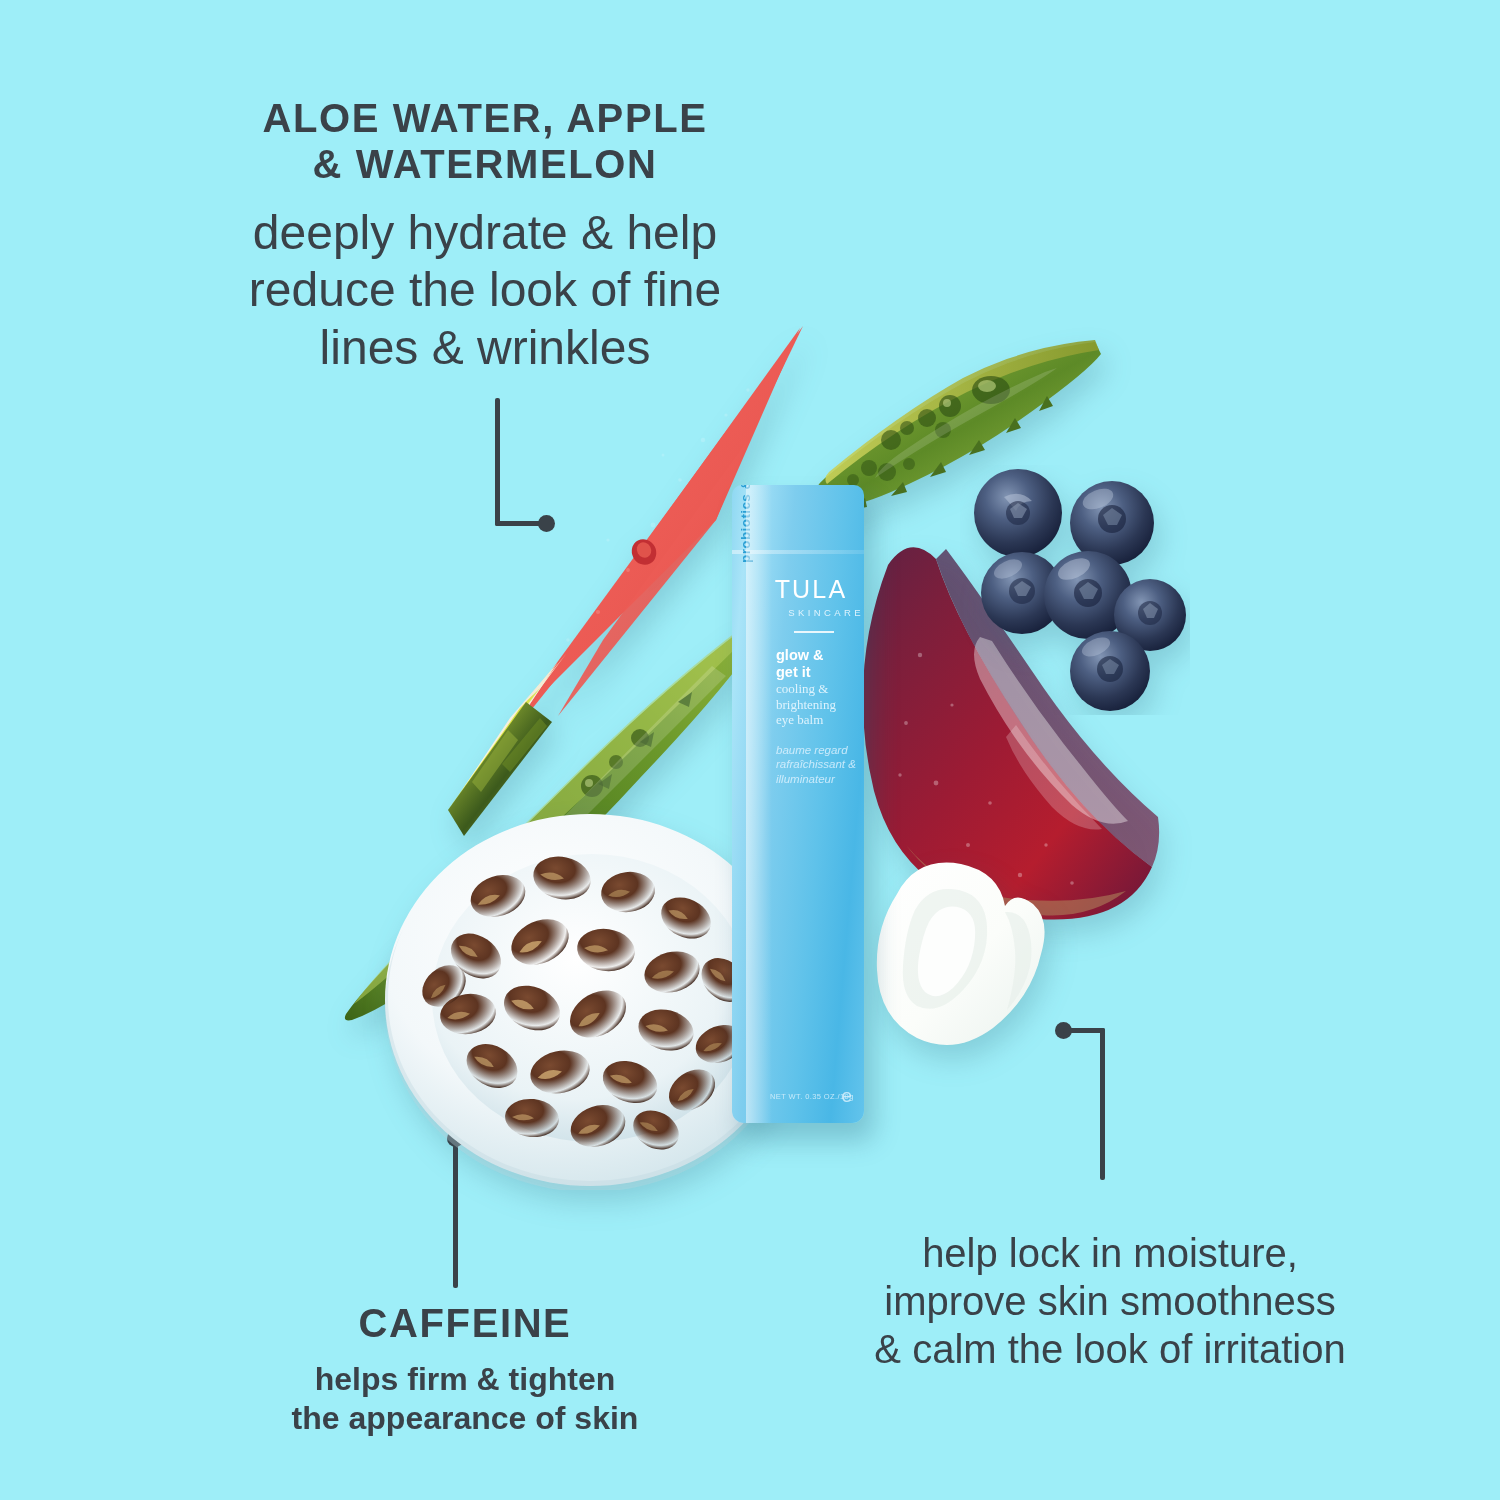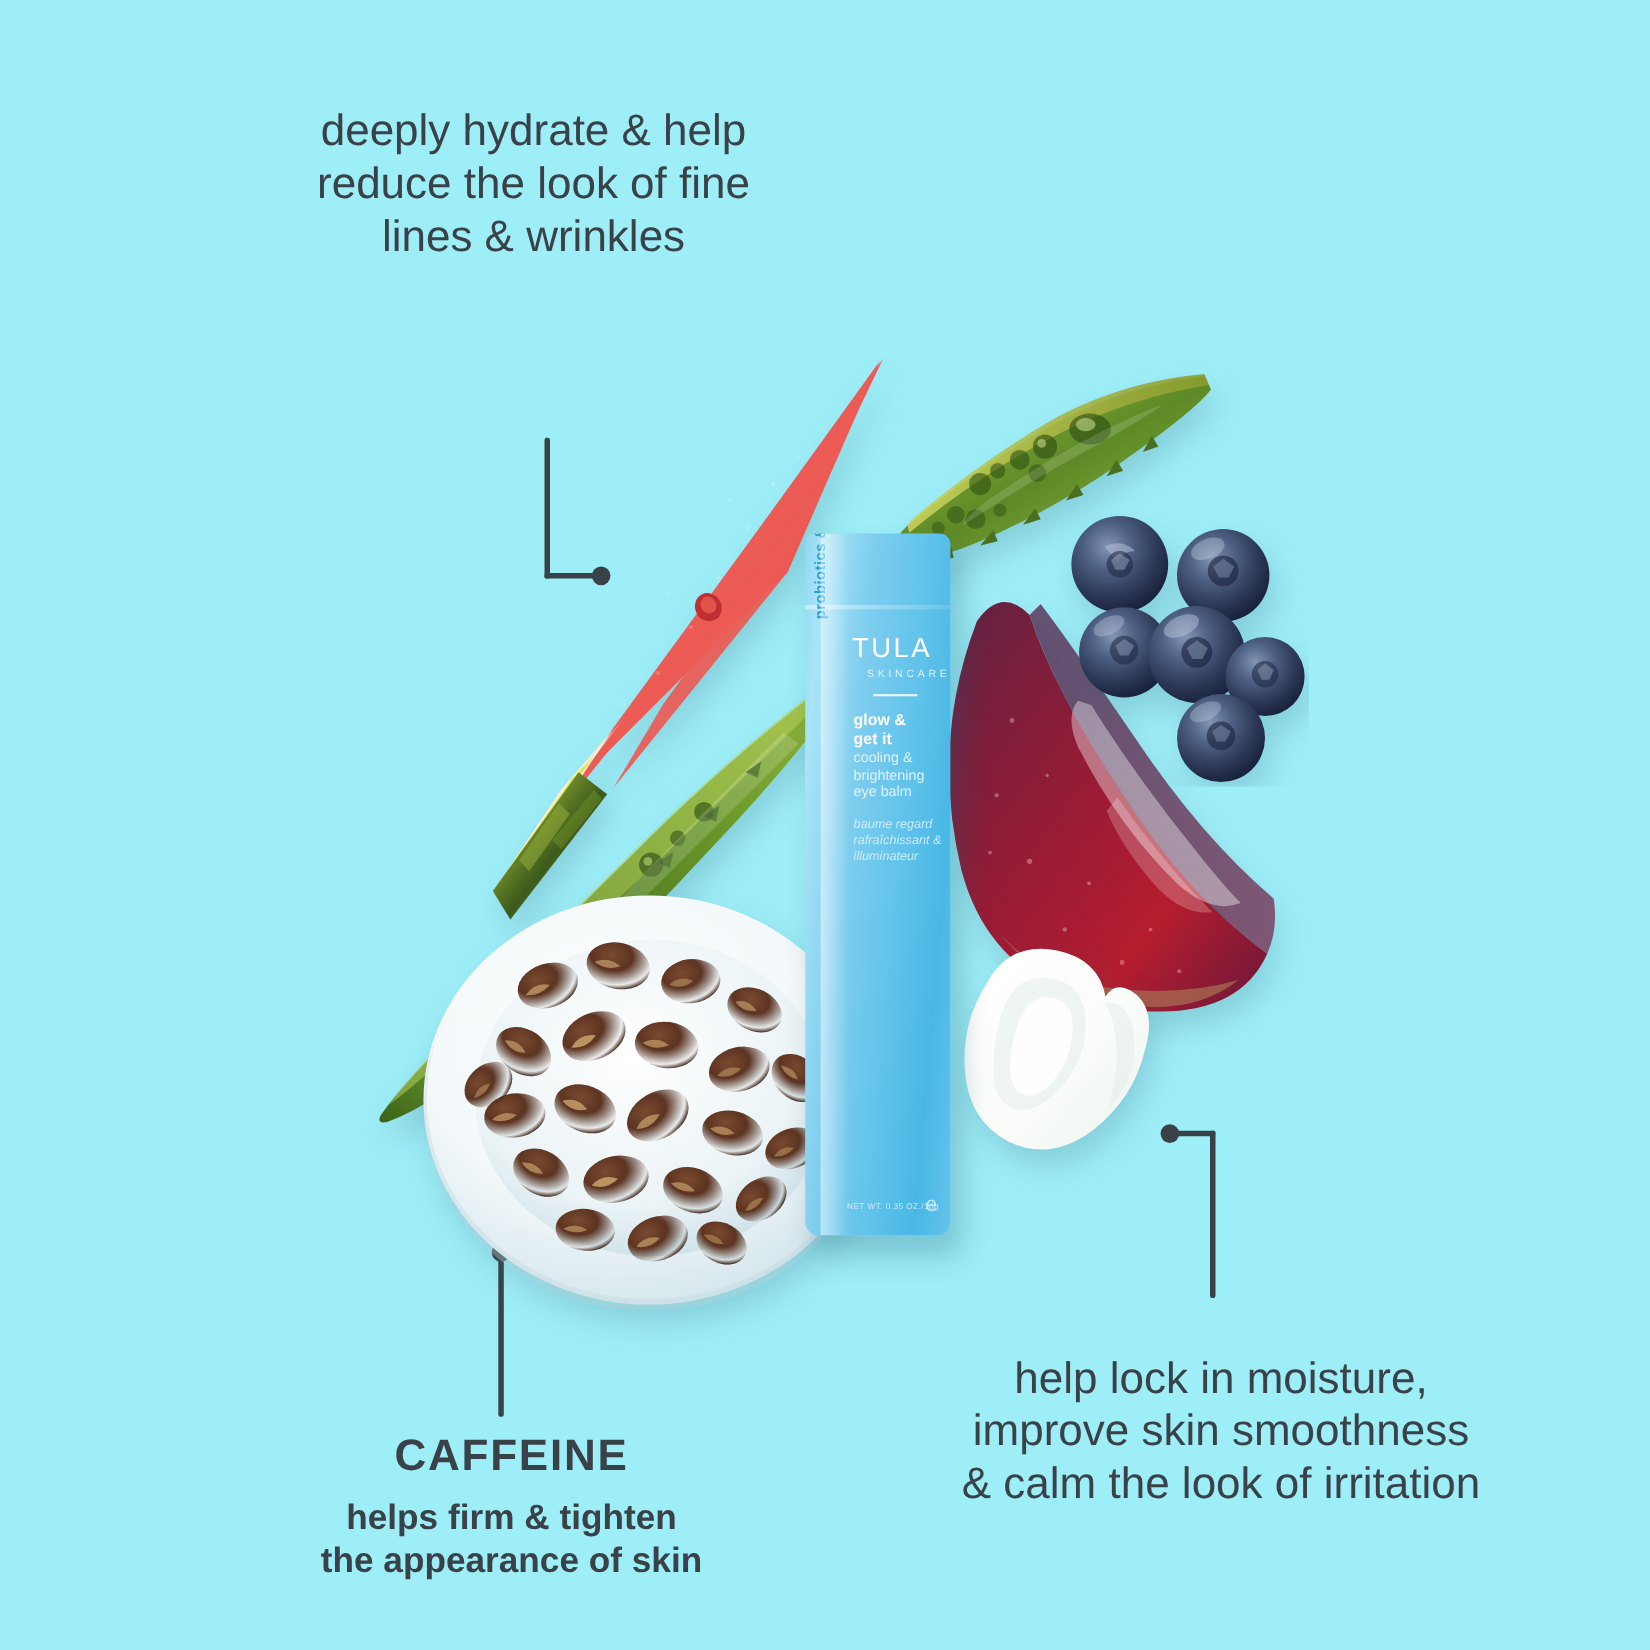--- a/index.html
+++ b/index.html
@@ -25,21 +25,21 @@
     white-space:pre-line;
   }
   .callout .bd{
     font-weight:400;
     line-height:1.2;
     white-space:pre-line;
   }
 
   #callout-aloe{left:185px;top:95px;width:600px;}
   #callout-aloe .hd{font-size:40px;}
-  #callout-aloe .bd{font-size:40px;}
+  #callout-aloe .bd{font-size:48px;margin-top:16px;}
 
   #callout-caffeine{left:195px;top:1300px;width:540px;}
   #callout-caffeine .hd{font-size:40px;text-align:center;}
   #callout-caffeine .bd{font-size:32px;margin-top:14px;font-weight:bold;}
 
   #callout-probiotic{left:810px;top:1215px;width:600px;}
   #callout-probiotic .hd{font-size:40px;}
   #callout-probiotic .bd{font-size:40px;margin-top:14px;}
 
   
@@ -122,21 +122,21 @@
     background:rgba(255,255,255,.85);
   }
   .tube-name{
     position:absolute;left:0;right:0;top:162px;
     color:#ffffff;font-size:14.5px;font-weight:bold;line-height:1.16;
     padding-left:44px;white-space:pre-line;
   }
   .tube-desc{
     position:absolute;left:0;right:0;top:196px;
     color:#eaf8ff;font-size:13px;line-height:1.2;
-    padding-left:44px;white-space:pre-line;opacity:.9;
+    padding-left:44px;white-space:pre-line;opacity:.9;font-family:Liberation Serif, serif;
   }
   .tube-fr{
     position:absolute;left:0;right:0;top:258px;
     color:#dff3ff;font-size:11.5px;line-height:1.25;font-style:italic;
     padding-left:44px;white-space:pre-line;opacity:.82;
   }
   .tube-net{
     position:absolute;left:0;right:0;bottom:22px;
     color:#d8f1fd;font-size:7.5px;letter-spacing:.4px;
     padding-left:38px;opacity:.85;
@@ -145,20 +145,22 @@
     position:absolute;right:12px;bottom:16px;
     color:#d8f1fd;font-size:19px;opacity:.85;
   }
 </style>
 </head>
 <body>
 
 <div id="stage" style="background: rgb(158, 238, 248);">
 
   <div class="callout" id="callout-aloe">
+    <div class="hd">ALOE WATER, APPLE
+&amp; WATERMELON</div>
     <div class="bd">deeply hydrate &amp; help
 reduce the look of fine
 lines &amp; wrinkles</div>
   </div>
   <div class="leader">
     <div class="lead-v" style="left:495px;top:398px;height:128px;"></div>
     <div class="lead-h" style="left:495px;top:521px;width:55px;"></div>
     <div class="lead-dot" style="left:538px;top:515px;"></div>
   </div>
 

